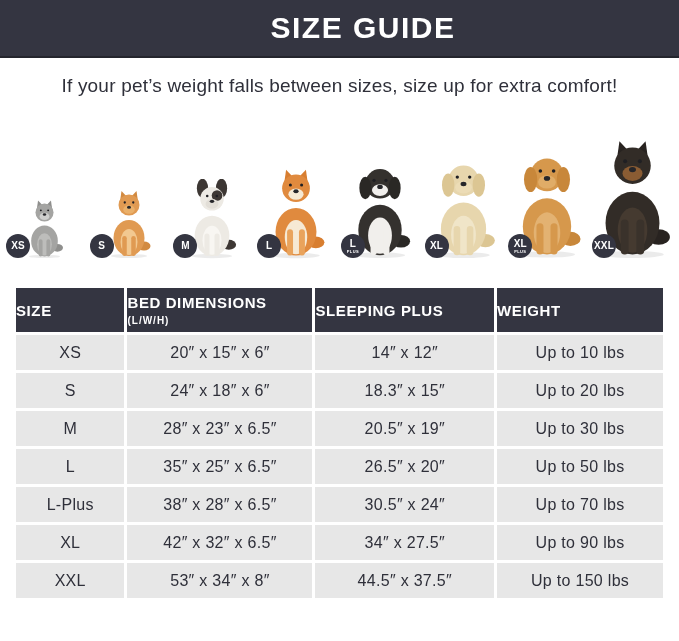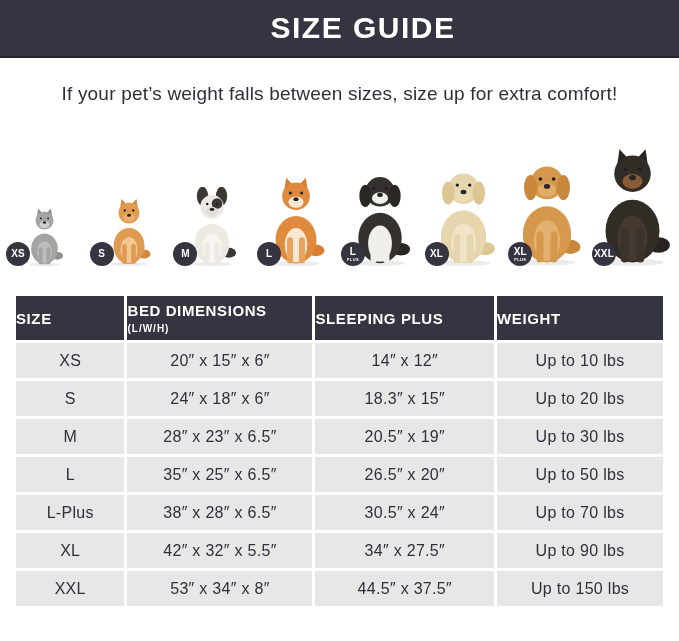--- a/index.html
+++ b/index.html
@@ -5,21 +5,21 @@
   * { margin:0; padding:0; box-sizing:border-box; }
   html,body { background:#ffffff; }
   body { font-family:"Liberation Sans", sans-serif; }
   .page { width:679px; height:641px; overflow:hidden; background:#fff; position:relative; }
 
   
   .header-bar { height:58px; background:#343541; display:flex; align-items:center; justify-content:center; border-bottom:2px solid #24252d;padding-left:47px; }
   .header-bar h1 { color:#ffffff; font-size:30px; font-weight:bold; letter-spacing:1.5px; }
 
   
-  .tagline { margin-top:25px; text-align:center; font-size:19px; color:#2f303a; letter-spacing:0.2px; font-weight:500; }
+  .tagline { margin-top:17px; text-align:center; font-size:19px; color:#2f303a; letter-spacing:0.2px; font-weight:500; }
 
   
   .animals { margin-top:14px; height:148px; display:flex; align-items:flex-end; padding:0 3px; }
   .animal-cell { flex:1; position:relative; height:100%; display:flex; justify-content:center; align-items:flex-end; }
   .animal-cell svg { display:block; }
   .badge { position:absolute; left:3px; bottom:1px; width:24px; height:24px; border-radius:50%;
            background:#343541; color:#fff; display:flex; flex-direction:column; align-items:center;
            justify-content:center; font-weight:bold; line-height:1; z-index:2; }
   .badge .b-label { font-size:10px; letter-spacing:0.2px; }
   .badge .b-sub { font-size:4px; letter-spacing:0.4px; margin-top:1px; }
@@ -286,21 +286,21 @@
           <td>Up to 50 lbs</td>
         </tr>
         <tr>
           <td>L-Plus</td>
           <td>38″ x 28″ x 6.5″</td>
           <td>30.5″ x 24″</td>
           <td>Up to 70 lbs</td>
         </tr>
         <tr>
           <td>XL</td>
-          <td>42″ x 32″ x 5.5″</td>
+          <td>42″ x 32″ x 6.5″</td>
           <td>34″ x 27.5″</td>
           <td>Up to 90 lbs</td>
         </tr>
         <tr>
           <td>XXL</td>
           <td>53″ x 34″ x 8″</td>
           <td>44.5″ x 37.5″</td>
           <td>Up to 150 lbs</td>
         </tr>
       </tbody>

